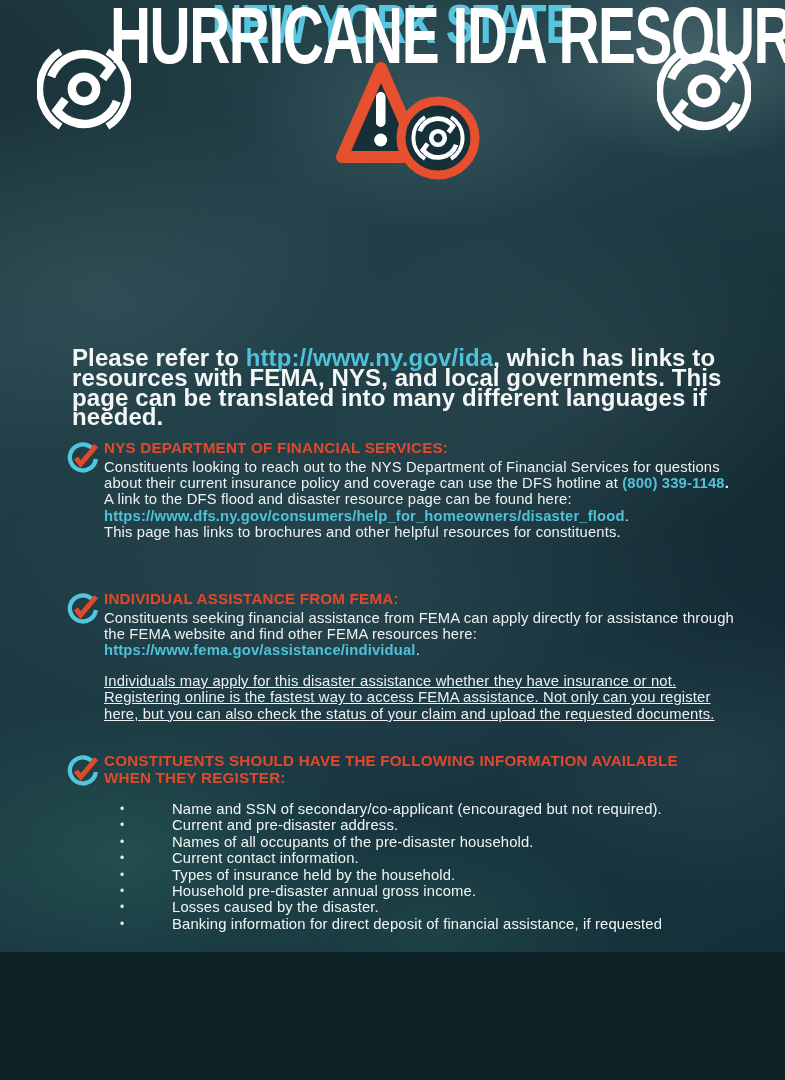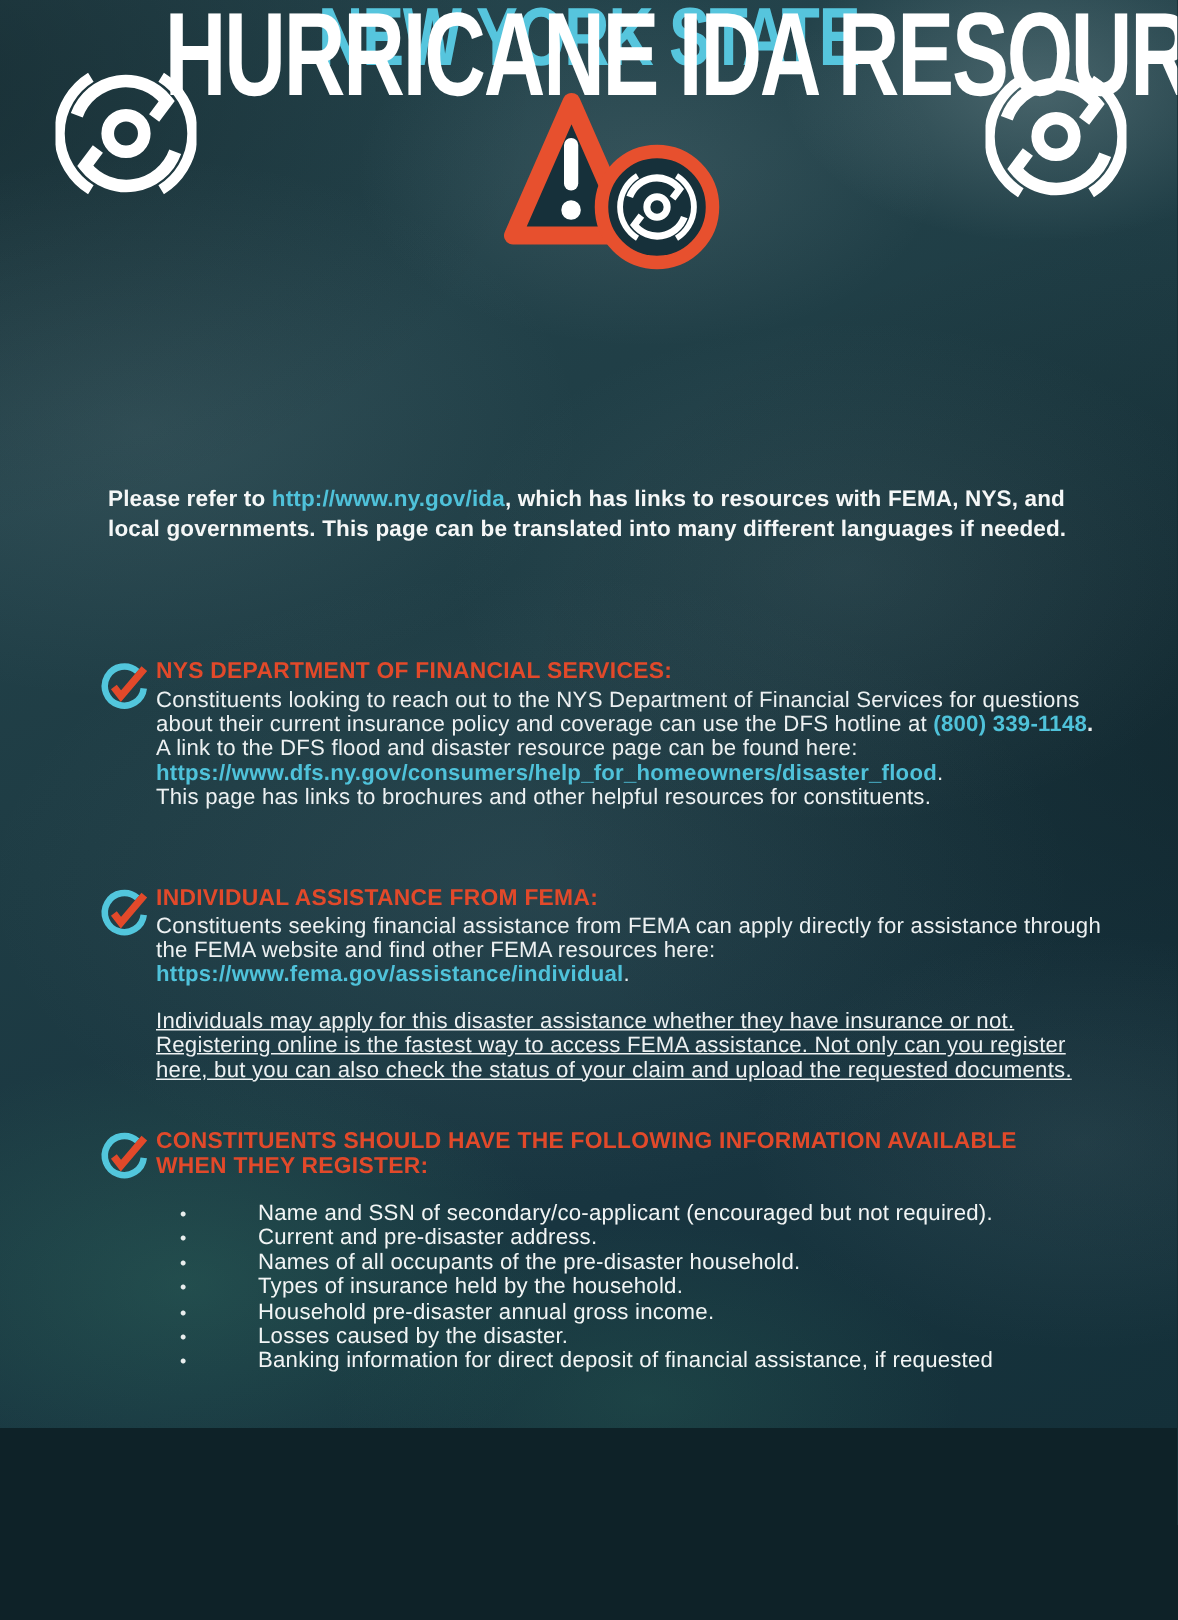--- a/index.html
+++ b/index.html
@@ -27,22 +27,22 @@
     color:#56c5dd; font-weight:bold; font-size:55px; line-height:48px;
     letter-spacing:-1px; transform:scaleX(0.76); white-space:nowrap;
   }
   .title-large {
     left:0; top:231; width:785px; text-align:center;
     color:#ffffff; font-weight:bold; font-size:79px; line-height:72px;
     letter-spacing:-2px; transform:scaleX(0.72); white-space:nowrap;
   }
   
   .intro {
-    left:72px; top:323px; width:672px;
-    color:#f5f7f7; font-weight:bold; font-size:15px; line-height:19.8px;
+    left:72px; top:348px; width:672px;
+    color:#f5f7f7; font-weight:bold; font-size:24px; line-height:19.8px;
     letter-spacing:0.1px;
   }
   .link-blue { color:#4fc2da; font-weight:bold; text-decoration:none; }
   
   .sec { left:66px; width:674px; }
   .sec-icon { position:absolute; left:0; top:1px; width:34px; height:33px; }
   .sec-body { margin-left:38px; color:#edf1f2; font-size:14.8px; line-height:16.4px; letter-spacing:0.15px; }
   .sec-head { color:#e2492a; font-weight:bold; font-size:15.2px; line-height:16.5px; letter-spacing:0.2px; margin-bottom:2px; }
   .para2 { }
   .para3 { margin-top:14px;text-decoration:underline; }
@@ -138,20 +138,21 @@
     </svg>
     <div class="sec-body" style="width:610px;">
       <div class="sec-head">CONSTITUENTS SHOULD HAVE THE FOLLOWING INFORMATION AVAILABLE WHEN THEY REGISTER:</div>
     </div>
   </div>
 
   <ul class="abs bullets">
     <li>Name and SSN of secondary/co-applicant (encouraged but not required).</li>
     <li>Current and pre-disaster address.</li>
     <li>Names of all occupants of the pre-disaster household.</li>
+    <li>Current contact information.</li>
     <li>Types of insurance held by the household.</li>
     <li>Household pre-disaster annual gross income.</li>
     <li>Losses caused by the disaster.</li>
     <li>Banking information for direct deposit of financial assistance, if requested</li>
   </ul>
 
   <div class="abs footer-logo">
     <div class="fl-row1">
       <div class="fl-line"></div>
       <div class="fl-role">ASSEMBLYMAN</div>

